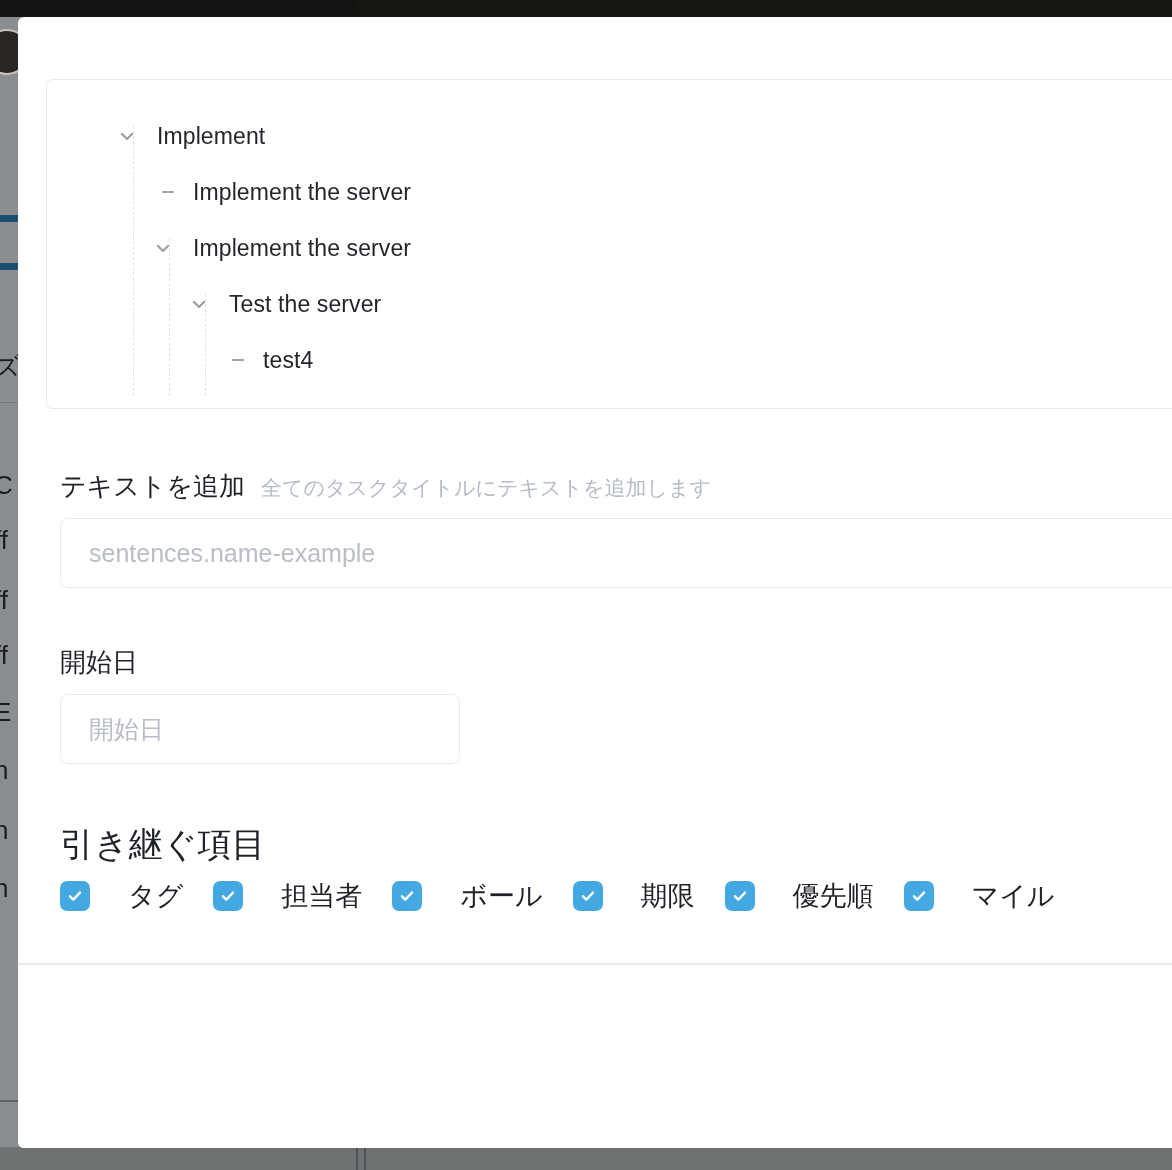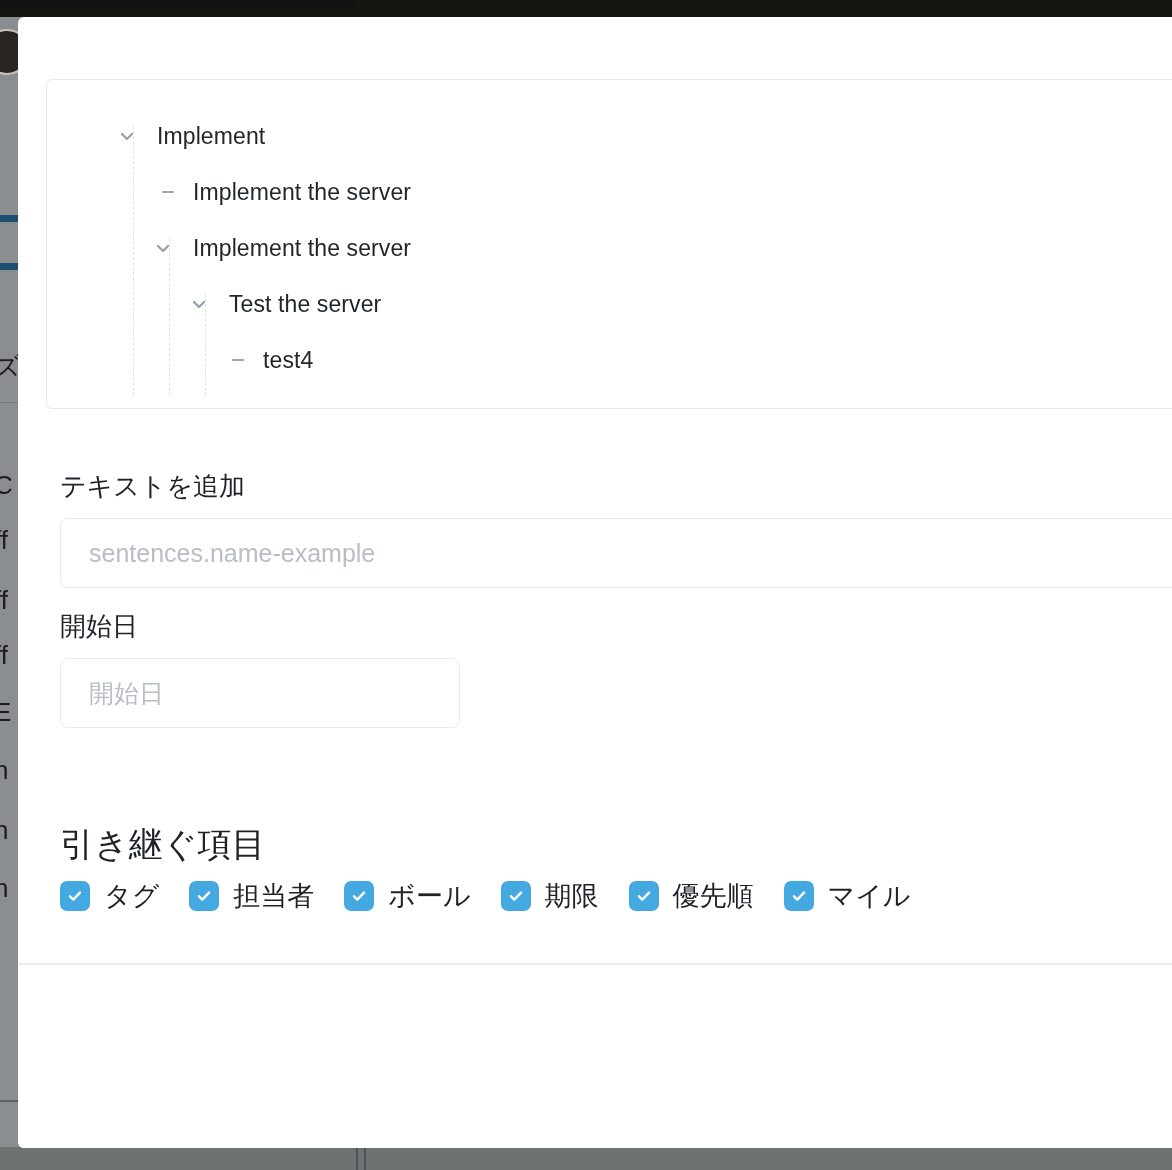--- a/index.html
+++ b/index.html
@@ -194,41 +194,42 @@
     color: #31363d;
     padding: 0 28px;
     outline: none;
     font-family: "Liberation Sans", "DejaVu Sans", sans-serif;
   }
   .text-input::placeholder { color: #b8bdc6; }
 
   #add-text-section { top: 452px; }
   #add-text-input { width: 1122px; height: 70px; }
 
-  #start-date-section { top: 592px; }
+  #start-date-section { top: 628px; }
   #start-date-input { width: 400px; height: 70px; }
 
   
   #inherit-section { top: 805px; }
   .inherit-title {
     font-size: 34px;
     color: #1e2228;
     margin-bottom: 10px;
     font-family: "Liberation Sans", "DejaVu Sans", sans-serif;
   }
   .check-row {
     display: flex;
     align-items: center;
     gap: 0;
     white-space: nowrap;
   }
   .check-item {
     display: flex;
     align-items: center;
     margin-right: 30px;
+    gap: 24px;
   }
   .cbox {
     width: 30px; height: 30px;
     border-radius: 7px;
     background: #44a9e0;
     display: flex;
     align-items: center;
     justify-content: center;
     flex: 0 0 30px;
   }
@@ -332,20 +333,21 @@
         <span class="tree-marker">
             <span class="dash"></span>
           </span>
         <span class="tree-label">test4</span>
       </div>
     </div>
 
     <div class="section" id="add-text-section">
       <div class="field-head">
         <span class="field-title">テキストを追加</span>
+        <span class="field-hint">全てのタスクタイトルにテキストを追加します</span>
       </div>
       <input class="text-input" id="add-text-input" type="text" placeholder="sentences.name-example" style="">
     </div>
 
     <div class="section" id="start-date-section">
       <div class="field-head">
         <span class="field-title">開始日</span>
       </div>
       <input class="text-input" id="start-date-input" type="text" placeholder="開始日" style="">
     </div>

